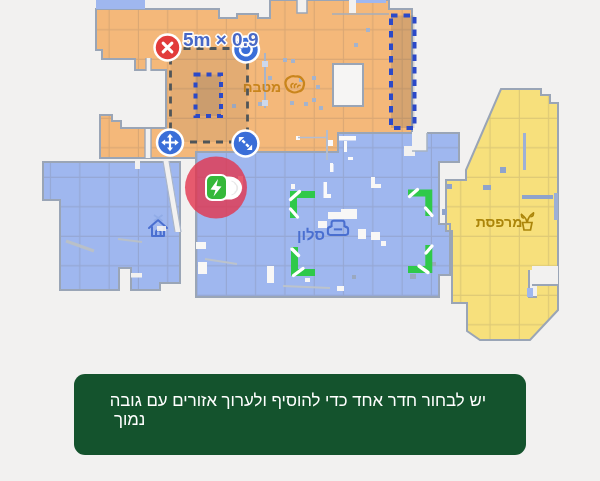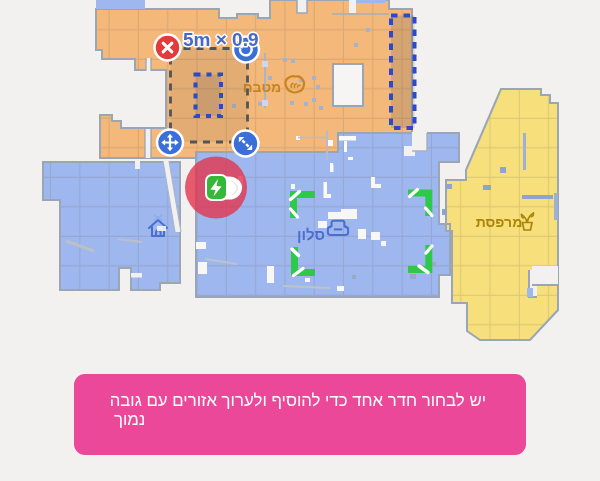--- a/index.html
+++ b/index.html
@@ -1,18 +1,18 @@
 <!DOCTYPE html>
 <html><head>
 <meta charset="utf-8">
 <style>
 html,body{margin:0;padding:0;background:#f2f1f0;font-family:"Liberation Sans",sans-serif;}
 #stage{position:relative;width:600px;height:481px;overflow:hidden;background:#f2f1f0;}
 #toast{position:absolute;left:74px;top:374px;width:452px;height:81px;border-radius:11px;
-  background:#ec4899;box-sizing:border-box;padding:17px 40px 0 40px;color:#fff;
+  background:#14532d;box-sizing:border-box;padding:17px 40px 0 40px;color:#fff;
   font-size:16.8px;line-height:19px;direction:rtl;text-align:left;white-space:nowrap;}
 </style>
 </head>
 <body>
 <div id="stage">
 <svg width="600" height="481" viewBox="0 0 600 481" xmlns="http://www.w3.org/2000/svg">
 <defs>
 <pattern id="grid" width="29.3" height="29.5" patternUnits="userSpaceOnUse" x="21.8" y="0.9">
   <path d="M28.8,0 V29.5 M0,29 H29.3" stroke="rgba(105,95,90,0.18)" stroke-width="1.3" fill="none"></path>
 </pattern>

